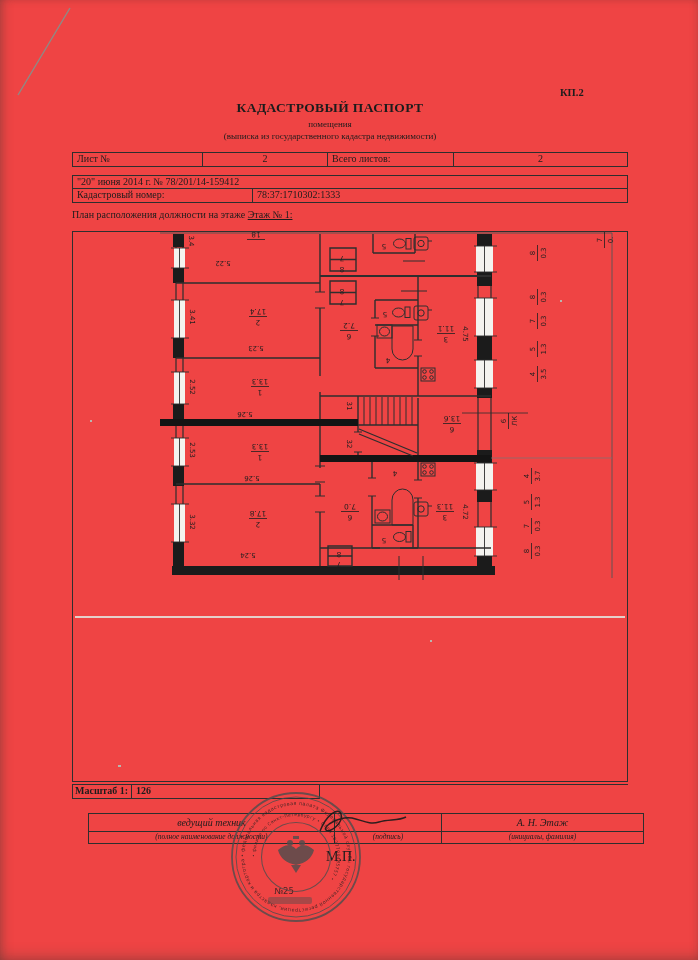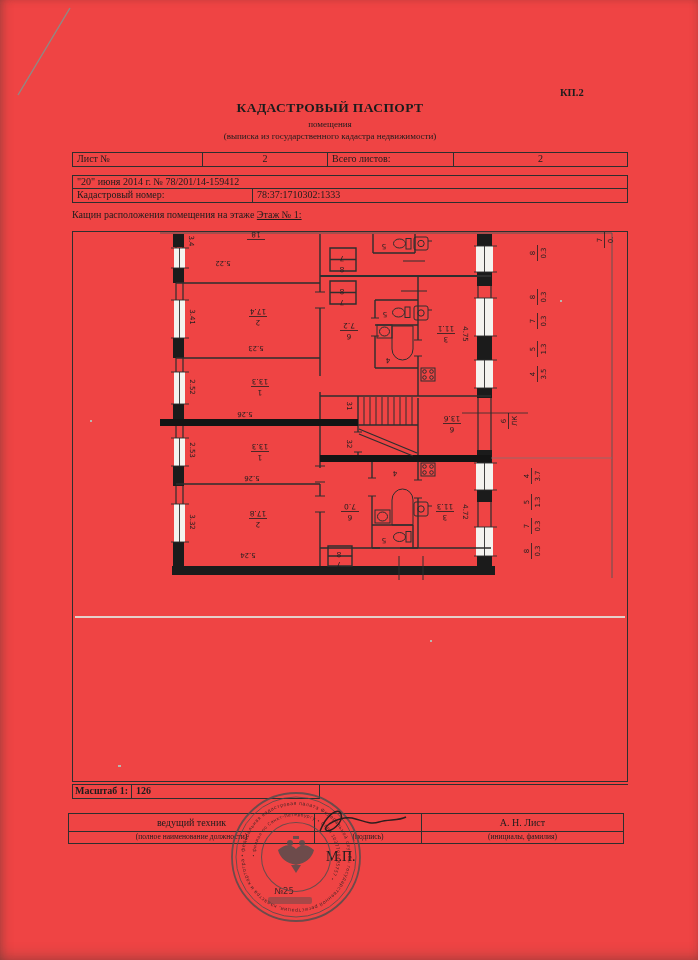--- a/index.html
+++ b/index.html
@@ -47,21 +47,21 @@
     <div class="row cb" style="height:13px;">
       <div class="cell">"20" июня 2014 г. № 78/201/14-159412</div>
     </div>
     <div class="row" style="height:13px;">
       <div class="cell cr" style="width:180px;">Кадастровый номер:</div>
       <div class="cell" style="flex:1;">78:37:1710302:1333</div>
     </div>
   </div>
 
   <div class="abs ink" style="left:72px;top:209px;font-size:10px;">
-    <span>Кащин расположения помещения на этаже</span>
+    <span>План расположения должности на этаже</span>
     <span style="text-decoration:underline;">Этаж № 1:</span>
   </div>
 
   <div class="abs bigbox" style="left:72px;top:231px;width:556px;height:551px;"></div>
 
   <div id="fold"></div>
 
   <svg class="abs" style="left:0;top:0;" width="698" height="960" viewBox="0 0 698 960">
     <g stroke="#2e2e2e" stroke-width="1.2" fill="none">
 
@@ -354,25 +354,25 @@
         <rect x="90" y="420" width="2" height="2"></rect>
     </g>
   </svg>
 
   <div class="abs" style="left:72px;top:784px;width:556px;border-top:1px solid #2e2e2e;"></div>
   <div class="abs t row" style="left:72px;top:784px;width:248px;height:15px;font-weight:bold;font-size:10px;">
     <div class="cell cr" style="width:59px;padding:0 2px;">Масштаб 1:</div>
     <div class="cell" style="flex:1;">126</div>
   </div>
 
-  <div class="abs t" style="left:68px;top:813px;width:556px;height:31px;">
+  <div class="abs t" style="left:88px;top:813px;width:556px;height:31px;font-style:italic;">
     <div class="row cb" style="height:18px;">
       <div class="cell cr ctr" style="width:246px;line-height:18px;">ведущий техник</div>
       <div class="cell cr" style="width:107px;"></div>
-      <div class="cell ctr" style="flex:1;line-height:18px;">А. Н. Лист</div>
+      <div class="cell ctr" style="flex:1;line-height:18px;">А. Н. Этаж</div>
     </div>
     <div class="row" style="height:12px;">
       <div class="cell cr ctr small" style="width:246px;">(полное наименование должности)</div>
       <div class="cell cr ctr small" style="width:107px;">(подпись)</div>
       <div class="cell ctr small" style="flex:1;">(инициалы, фамилия)</div>
     </div>
   </div>
 
   <div class="abs ink" style="left:326px;top:849px;font-size:14px;">М.П.</div>
 

